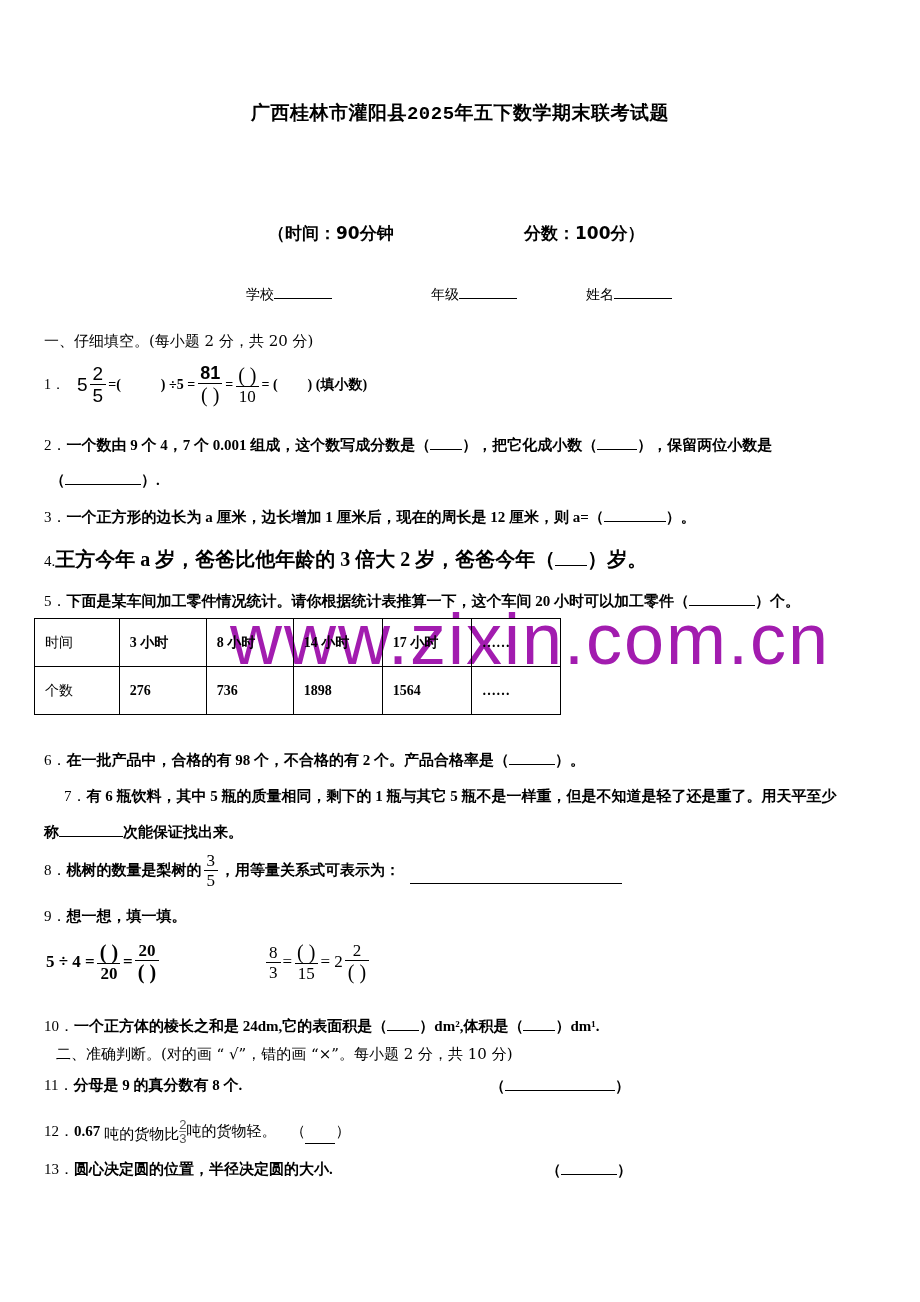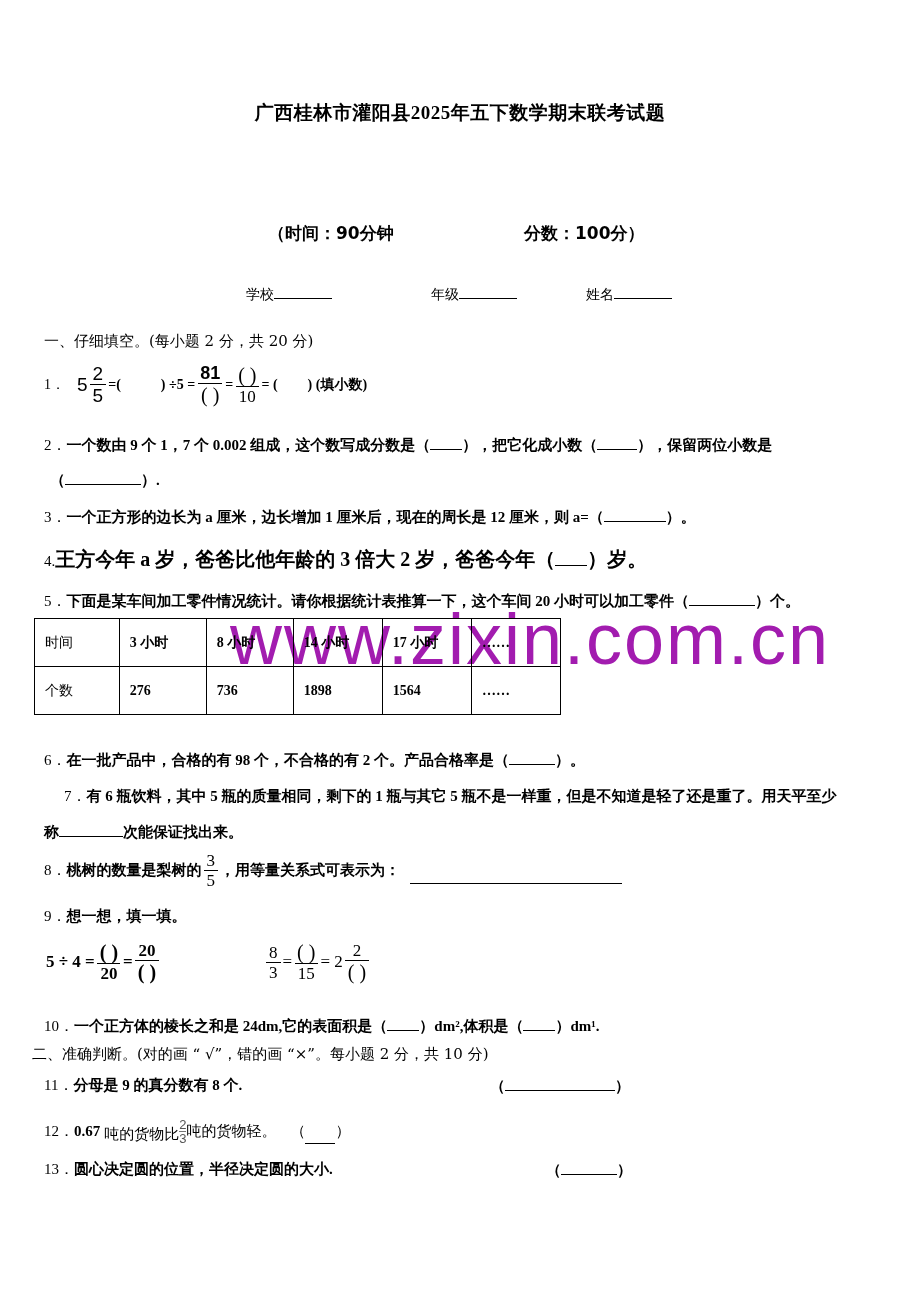--- a/index.html
+++ b/index.html
@@ -1,19 +1,19 @@
 <!DOCTYPE html>
 <html><head>
 <meta charset="utf-8">
 <style>
   html,body{margin:0;padding:0;background:#fff;}
   body{width:920px;height:1302px;position:relative;overflow:hidden;color:#000;
        font-family:"Liberation Serif","DejaVu Serif",serif;}
   .abs{position:absolute;white-space:nowrap;}
-  .title{left:0;width:920px;top:100px;text-align:center;font-family:Liberation Serif, serif;font-weight:bold;font-size:19px;letter-spacing:0.5px;}
+  .title{left:0;width:920px;top:100px;text-align:center;font-family:Liberation Mono, monospace;font-weight:bold;font-size:19px;letter-spacing:0.5px;}
   .sub{top:222px;font-family:"DejaVu Sans","Liberation Sans",sans-serif;font-weight:bold;font-size:17px;}
   .field{top:284px;font-family:"DejaVu Sans","Liberation Sans",sans-serif;font-size:14px;}
   .field .line{display:inline-block;width:58px;border-bottom:1px solid #000;height:14px;vertical-align:baseline;}
   .sec{font-family:"DejaVu Serif","Liberation Serif",serif;font-size:15px;}
   .q{font-size:15px;font-weight:bold;font-family:"Liberation Serif","DejaVu Serif",serif;}
   .qn{font-weight:normal;font-family:"Liberation Serif",serif;}
   .blank{display:inline-block;border-bottom:1px solid #000;height:14px;vertical-align:baseline;}
   .frac{display:inline-flex;flex-direction:column;align-items:center;vertical-align:middle;line-height:1;margin:0 2px;}
   .frac .num{padding:0 3px 1px 3px;}
   .frac .den{border-top:1px solid #000;padding:1px 3px 0 3px;}
@@ -57,21 +57,21 @@
   <span class="frac math">
       <span class="num" style="font-size:20px;">( )</span>
       <span class="den">10</span>
     </span>
   <span style="font-size:14px;">= (</span>
   <span class="blank" style="width:30px;border:none;"></span>
   <span style="font-size:14px;">) (填小数)</span>
 </div>
 
 <div class="abs q" style="left:44px;top:435px;">
-  <span class="qn">2．</span><span>一个数由 9 个 1，7 个 0.002 组成，这个数写成分数是（</span><span class="blank" style="width:32px;"></span><span>），把它化成小数（</span><span class="blank" style="width:40px;"></span><span>），保留两位小数是</span>
+  <span class="qn">2．</span><span>一个数由 9 个 4，7 个 0.001 组成，这个数写成分数是（</span><span class="blank" style="width:32px;"></span><span>），把它化成小数（</span><span class="blank" style="width:40px;"></span><span>），保留两位小数是</span>
 </div>
 <div class="abs q" style="left:50px;top:470px;">
   <span>（</span><span class="blank" style="width:76px;"></span><span>）.</span>
 </div>
 
 <div class="abs q" style="left:44px;top:507px;">
   <span class="qn">3．</span><span>一个正方形的边长为 a 厘米，边长增加 1 厘米后，现在的周长是 12 厘米，则 a=（</span><span class="blank" style="width:62px;"></span><span>）。</span>
 </div>
 
 <div class="abs q big" style="left:44px;top:546px;">
@@ -156,21 +156,21 @@
   <span class="frac">
       <span class="num">2</span>
       <span class="den" style="font-size:20px;">(   )</span>
     </span>
 </div>
 
 <div class="abs q" style="left:44px;top:1016px;">
   <span class="qn">10．</span><span>一个正方体的棱长之和是 24dm,它的表面积是（</span><span class="blank" style="width:32px;"></span><span>）dm²,体积是（</span><span class="blank" style="width:32px;"></span><span>）dm¹.</span>
 </div>
 
-<div class="abs sec" style="left:32px;top:1045px;">二、准确判断。(对的画 “ √”，错的画 “×”。每小题 2 分，共 10 分)</div>
+<div class="abs sec" style="left:56px;top:1045px;">二、准确判断。(对的画 “ √”，错的画 “×”。每小题 2 分，共 10 分)</div>
 
 <div class="abs q" style="left:44px;top:1076px;">
   <span class="qn">11．</span><span>分母是 9 的真分数有 8 个.</span>
 </div>
 <div class="abs q" style="left:490px;top:1076px;">
   <span>（</span><span class="blank" style="width:110px;"></span><span>）</span>
 </div>
 
 <div class="abs q" style="left:44px;top:1118px;display:flex;align-items:center;">
   <span class="qn">12．</span>

